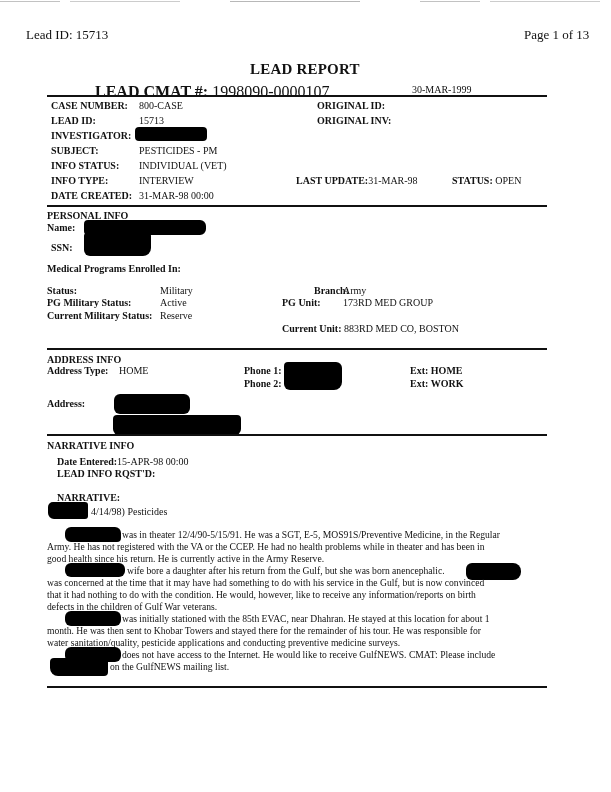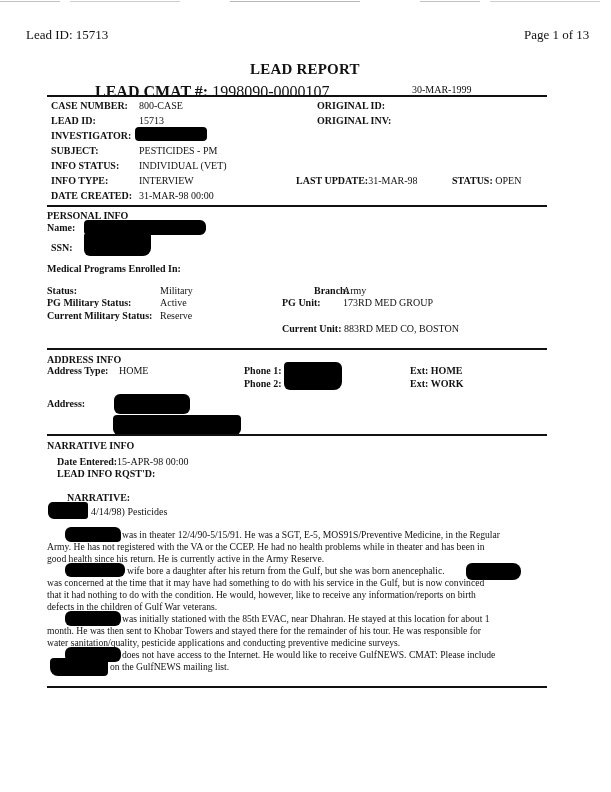--- a/index.html
+++ b/index.html
@@ -130,21 +130,21 @@
 <div class="redact" style="left:113px; top:415px; width:128px; height:20px; border-radius:4px 4px 6px 6px;"></div>
 
 <div class="rule" style="top:434px;"></div>
 
 <div class="abs b" style="left:47px; top:440px;">NARRATIVE INFO</div>
 <div class="abs" style="left:57px; top:456px;">
   <span class="b">Date Entered:</span><span>15-APR-98 00:00</span>
 </div>
 <div class="abs b" style="left:57px; top:468px;">LEAD INFO RQST'D:</div>
 
-<div class="abs b" style="left:67px; top:492px;">NARRATIVE:</div>
+<div class="abs b" style="left:57px; top:492px;">NARRATIVE:</div>
 <div class="redact" style="left:48px; top:502px; width:40px; height:17px; border-radius:5px 3px 3px 6px;"></div>
 <div class="abs" style="left:91px; top:506px;">4/14/98) Pesticides</div>
 
 <div class="redact" style="left:65px; top:527px; width:56px; height:15px; border-radius:6px 6px 4px 6px;"></div>
 <div class="narr" style="top:529px; left:122px;">was in theater 12/4/90-5/15/91.  He was a SGT, E-5, MOS91S/Preventive Medicine, in the Regular</div>
 <div class="narr" style="top:541px;">Army.  He has not registered with the VA or the CCEP.  He had no health problems while in theater and has been in</div>
 <div class="narr" style="top:553px;">good health since his return.  He is currently active in the Army Reserve.</div>
 <div class="redact" style="left:65px; top:563px; width:60px; height:14px; border-radius:6px;"></div>
 <div class="narr" style="top:565px; left:127px;">wife bore a daughter after his return from the Gulf, but she was born anencephalic.</div>
 <div class="redact" style="left:466px; top:563px; width:55px; height:17px; border-radius:6px 8px 8px 6px;"></div>

